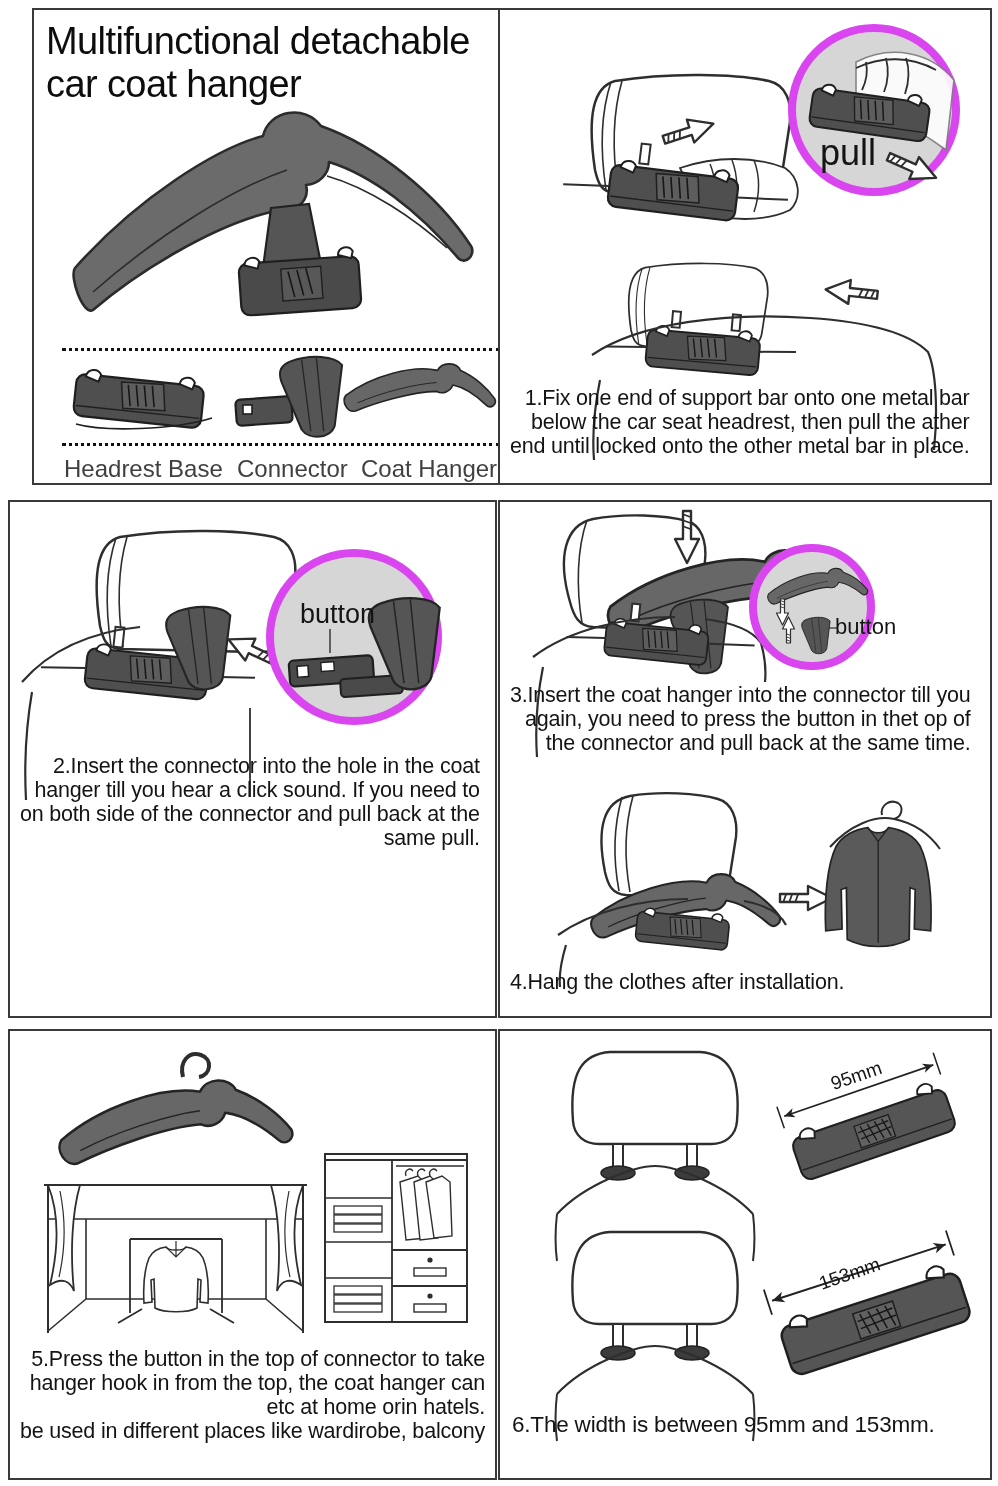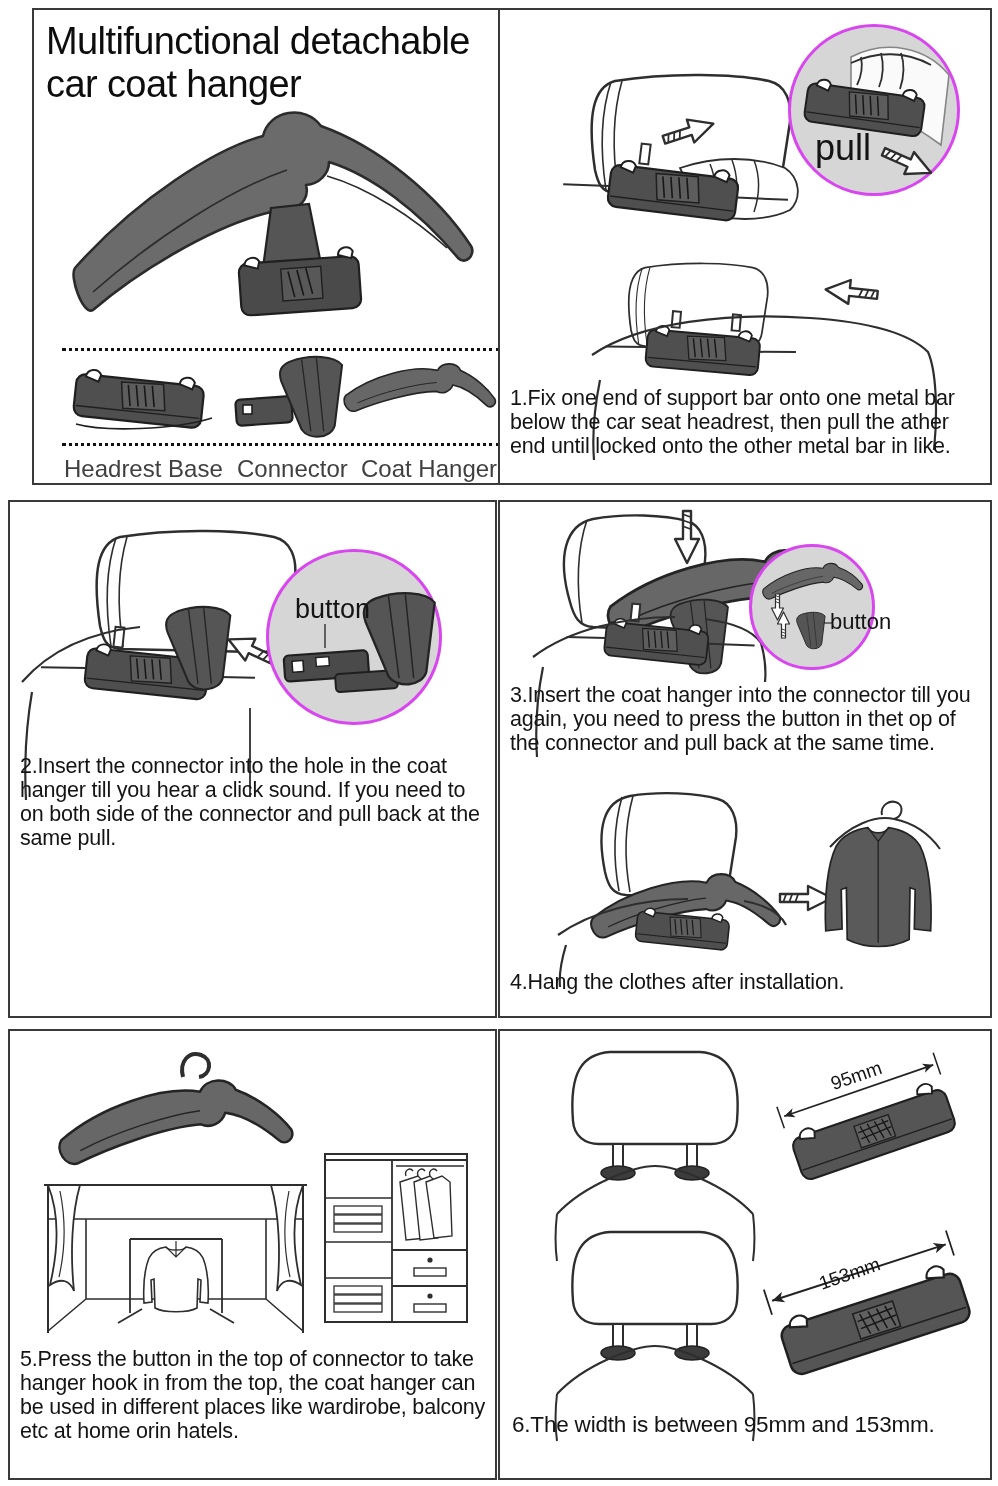--- a/index.html
+++ b/index.html
@@ -10,24 +10,24 @@
   .p2{left:498px;top:8px;width:494px;height:477px;}
   .p3{left:8px;top:500px;width:489px;height:518px;}
   .p4{left:498px;top:500px;width:494px;height:518px;}
   .p5{left:8px;top:1029px;width:489px;height:451px;padding-left:48px;}
   .p6{left:498px;top:1029px;width:494px;height:451px;}
   .abs{position:absolute;}
   .title{position:absolute;left:12px;top:10px;margin:0;font-size:38px;line-height:43px;
          font-weight:400;letter-spacing:-0.6px;color:#0d0d0d;}
   .title span{display:block;}
   .step{position:absolute;font-size:21.5px;line-height:24px;color:#141414;letter-spacing:-0.2px;}
-  .step div{white-space:nowrap;}
+  .step div{white-space:nowrap;text-align:right;}
   .plabel{position:absolute;font-size:24px;color:#404040;white-space:nowrap;}
   .dotted{position:absolute;left:28px;width:438px;height:0;border-top:3px dotted #111;}
-  .inset{position:absolute;border-radius:50%;background:#d6d6d6;border:3px solid #d946ef;box-sizing:border-box;}
+  .inset{position:absolute;border-radius:50%;background:#d6d6d6;border:8px solid #d946ef;box-sizing:border-box;}
   .inset-label{position:absolute;color:#141414;white-space:nowrap;}
   .dim-label{position:absolute;font-size:19px;color:#141414;white-space:nowrap;transform:rotate(-19deg);}
   svg{overflow:visible;}
 </style>
 </head>
 <body>
 
 <svg width="0" height="0" style="position:absolute" aria-hidden="true">
   <defs>
 
@@ -171,21 +171,21 @@
           <use href="#hrbase" transform="scale(0.92)"></use>
         </g>
         <use href="#arrow" transform="translate(96,112) rotate(24)"></use>
       </svg>
       <div class="inset-label" style="left:24px;top:100px;font-size:36px">pull</div>
     </div>
 
     <div class="step" style="left:10px;top:376px">
       <div>1.Fix one end of support bar onto one metal bar</div>
       <div>below the car seat headrest, then pull the ather</div>
-      <div>end until locked onto the other metal bar in like.</div>
+      <div>end until locked onto the other metal bar in place.</div>
     </div>
   </section>
 
   <section class="panel p3">
     <svg class="abs" style="left:0;top:10px" width="485" height="290" viewBox="0 0 485 290">
       <use href="#headrest" transform="translate(60,14)"></use>
       <g transform="translate(78,128) rotate(6)">
         <rect x="26" y="-16" width="9" height="20" fill="#fff" stroke="#2e2e2e" stroke-width="2"></rect>
         <use href="#hrbase" transform="scale(0.95)"></use>
         <path fill="none" stroke="#2e2e2e" stroke-width="2" d="M-44,32 L1,28 M123,24 L170,20"></path>
@@ -313,22 +313,22 @@
       <path fill="none" stroke="#2e2e2e" stroke-width="1.8" d="M70,104 L145,104 M70,140 L145,140"></path>
       <circle cx="108" cy="114" r="2.6" fill="#2e2e2e"></circle>
       <rect x="92" y="122" width="32" height="8" fill="#fff" stroke="#2e2e2e" stroke-width="1.4"></rect>
       <circle cx="108" cy="150" r="2.6" fill="#2e2e2e"></circle>
       <rect x="92" y="158" width="32" height="8" fill="#fff" stroke="#2e2e2e" stroke-width="1.4"></rect>
     </svg>
 
     <div class="step" style="left:10px;top:316px">
       <div>5.Press the button in the top of connector to take</div>
       <div>hanger hook in from the top, the coat hanger can</div>
+      <div>etc at home orin hatels.</div>
       <div>be used in different places like wardirobe, balcony</div>
-      <div>etc at home orin hatels.</div>
     </div>
   </section>
 
   <section class="panel p6">
     <svg class="abs" style="left:45px;top:15px" width="220" height="200" viewBox="0 0 220 200">
       <use href="#hrfront" transform="translate(10,0)"></use>
     </svg>
     <svg class="abs" style="left:270px;top:20px" width="210" height="150" viewBox="0 0 210 150">
       <g transform="rotate(-19 105 70)">
           <use href="#bigbase" transform="translate(15,15) scale(0.95)"></use>

